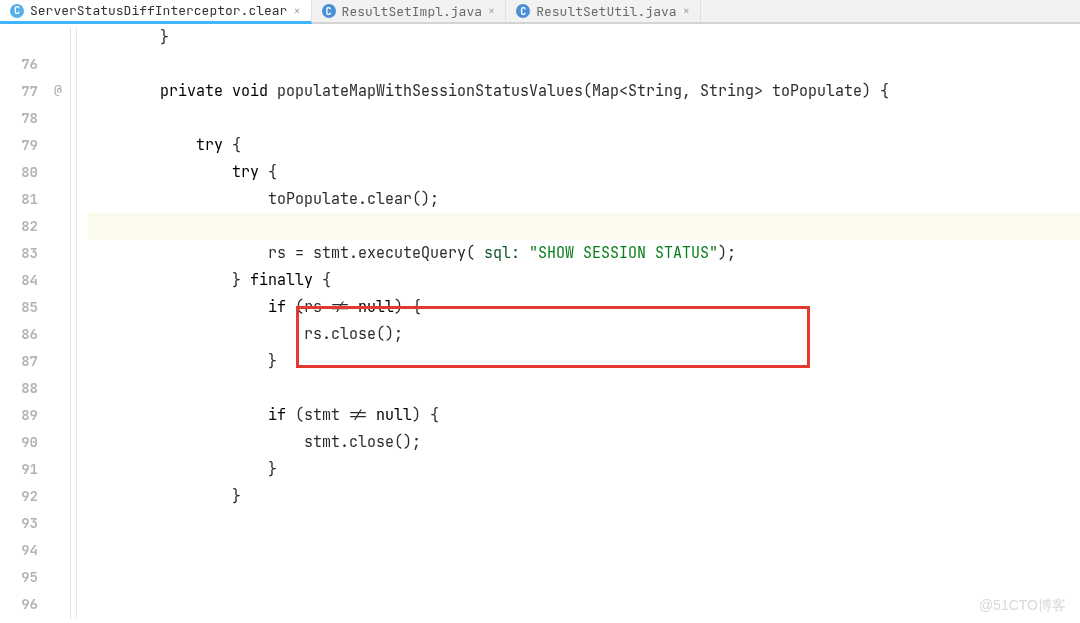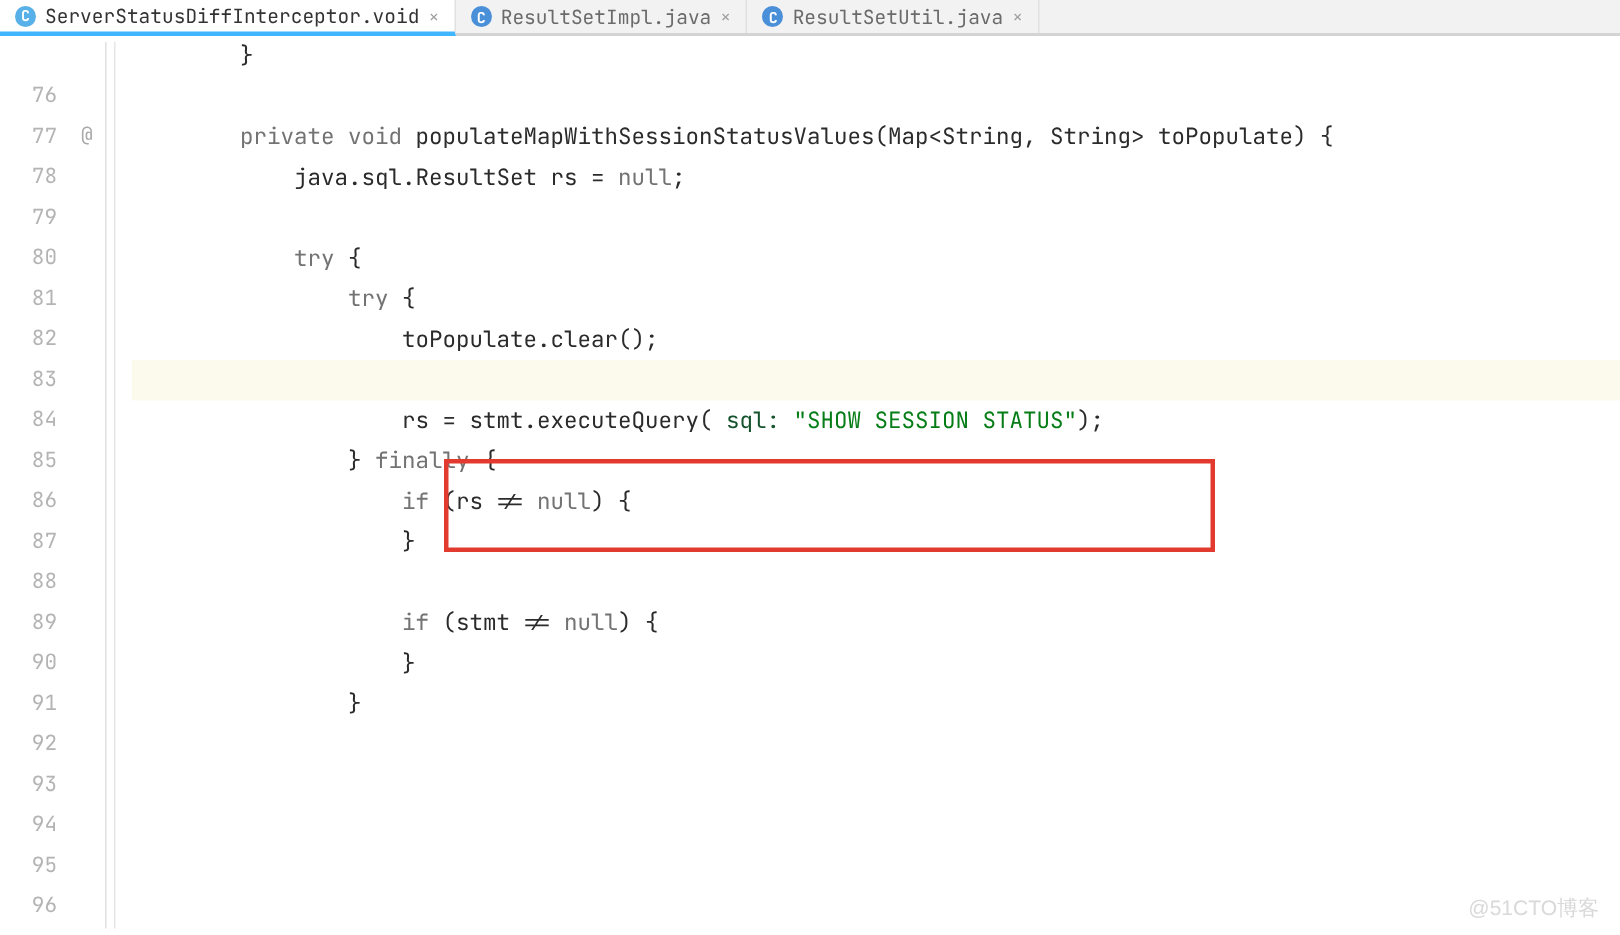--- a/index.html
+++ b/index.html
@@ -99,26 +99,26 @@
   .code {
     flex: 1 1 auto;
     position: relative;
     padding-left: 6px;
   }
   .line {
     height: 27px;
     line-height: 27px;
     white-space: pre;
   }
-  .gutter .line { line-height: 27px; }
+  .gutter .line { line-height: 27px; font-weight: bold; }
   .highlight-line { background: #fcfaed; }
   pre.c { margin: 0; font-family: inherit; }
 
   
-  .kw { color: #737373; }
+  .kw { color: #000000; }
   .str { color: #067d17; }          
   .hint { color: #14532d; font-style: normal; }
 
   
   .red-box {
     position: absolute;
     border: 3px solid #e33a2f;
     pointer-events: none;
   }
 
@@ -130,21 +130,21 @@
     font-size: 14px;
     font-family: sans-serif;
   }
 </style>
 </head>
 <body>
 
 <div class="tabs">
   <div class="tab active">
     <span class="icon">C</span>
-    <span>ServerStatusDiffInterceptor.void</span>
+    <span>ServerStatusDiffInterceptor.clear</span>
     <span class="close">×</span>
   </div>
   <div class="tab">
     <span class="icon">C</span>
     <span>ResultSetImpl.java</span>
     <span class="close">×</span>
   </div>
   <div class="tab">
     <span class="icon">C</span>
     <span>ResultSetUtil.java</span>
@@ -185,37 +185,38 @@
     <span class="mark" style="top:57px">@</span>
   </div>
 
   <div class="code">
 
     <div class="line"><pre class="c"><span>        }</span></pre></div>
     <div class="line"><pre class="c"><span></span></pre></div>
 
     <div class="line"><pre class="c"><span>        </span><span class="kw">private</span><span> </span><span class="kw">void</span><span> populateMapWithSessionStatusValues(Map&lt;String, String&gt; toPopulate) {</span></pre></div>
 
-    <div class="line"><pre class="c"><span>            java.sql.ResultSet rs = </span><span class="kw">null</span><span>;</span></pre></div>
 
     <div class="line"><pre class="c"><span></span></pre></div>
 
     <div class="line"><pre class="c"><span>            </span><span class="kw">try</span><span> {</span></pre></div>
     <div class="line"><pre class="c"><span>                </span><span class="kw">try</span><span> {</span></pre></div>
     <div class="line"><pre class="c"><span>                    toPopulate.clear();</span></pre></div>
 
     <div class="line highlight-line"><pre class="c"><span></span></pre></div>
 
     <div class="line"><pre class="c"><span>                    rs = stmt.executeQuery(</span><span class="hint"> sql: </span><span class="str">"SHOW SESSION STATUS"</span><span>);</span></pre></div>
 
     <div class="line"><pre class="c"><span>                } </span><span class="kw">finally</span><span> {</span></pre></div>
     <div class="line"><pre class="c"><span>                    </span><span class="kw">if</span><span> (rs != </span><span class="kw">null</span><span>) {</span></pre></div>
+    <div class="line"><pre class="c"><span>                        rs.close();</span></pre></div>
     <div class="line"><pre class="c"><span>                    }</span></pre></div>
     <div class="line"><pre class="c"><span></span></pre></div>
     <div class="line"><pre class="c"><span>                    </span><span class="kw">if</span><span> (stmt != </span><span class="kw">null</span><span>) {</span></pre></div>
+    <div class="line"><pre class="c"><span>                        stmt.close();</span></pre></div>
     <div class="line"><pre class="c"><span>                    }</span></pre></div>
     <div class="line"><pre class="c"><span>                }</span></pre></div>
 
     <div class="red-box" id="redbox" style="left: 214px; top: 282px; width: 514px; height: 62px;"></div>
   </div>
 
   <div class="watermark">@51CTO博客</div>
 </div>
 
 </body></html>

